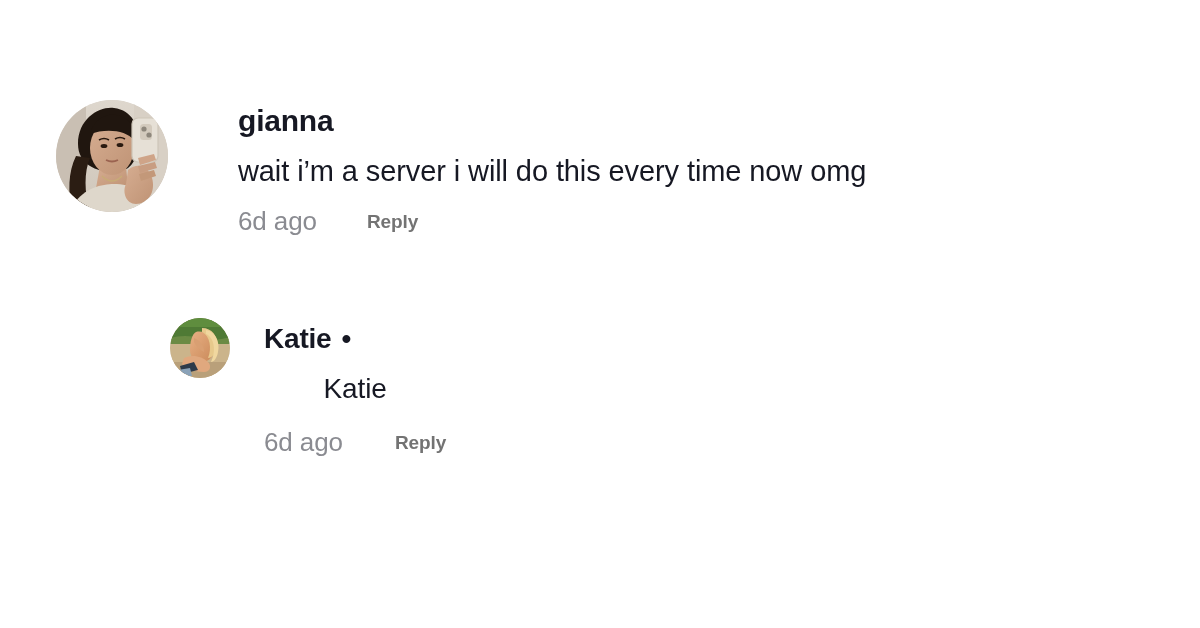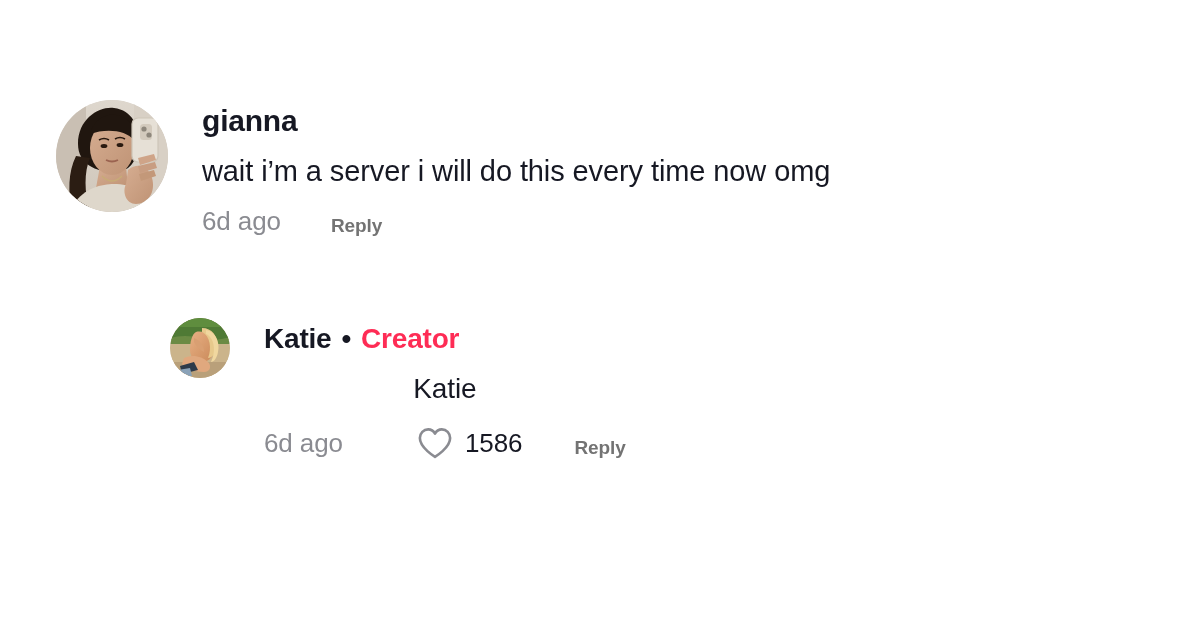--- a/index.html
+++ b/index.html
@@ -25,20 +25,21 @@
   }
 
   
   .comment {
     position: absolute;
     left: 56px;
     top: 100px;
     width: 1100px;
     display: flex;
     align-items: flex-start;
+    gap: 36px;
   }
 
   .avatar {
     border-radius: 50%;
     flex: 0 0 auto;
     overflow: hidden;
     position: relative;
     background: #d9d2c8;
   }
   .avatar.primary {
@@ -71,21 +72,21 @@
     color: #161823;
     line-height: 1.3;
     margin: 14px 0 0 0;
     white-space: nowrap;
     letter-spacing: -0.1px;
     text-align: center;
   }
 
   .meta-row {
     display: flex;
-    align-items: flex-end;
+    align-items: center;
     margin-top: 16px;
   }
 
   .meta-time {
     font-size: 26px;
     color: #8a8b91;
     font-weight: 400;
     letter-spacing: -0.1px;
   }
 
@@ -265,33 +266,24 @@
 
           <path d="M24 20 C30 22 34 28 34 34 C30 32 26 28 24 24 Z" fill="#d99f72"></path>
         </g>
       </svg>
     </div>
 
     <div class="comment-body">
       <div class="username-line">
         <span>Katie</span>
         <span class="sep-dot">•</span>
-        <span class="creator-badge">Creator</span>
       </div>
 
       <div class="comment-text">Katie</div>
 
       <div class="meta-row">
         <span class="meta-time">6d ago</span>
-        <span class="like-group">
-          <span class="heart-icon">
-            <svg width="36" height="32" viewBox="0 0 24 22" fill="none" aria-hidden="true">
-              <path d="M12 20.5 C12 20.5 1.6 14.4 1.6 7.6 C1.6 4.2 4.2 1.6 7.3 1.6 C9.4 1.6 11.1 2.8 12 4.5 C12.9 2.8 14.6 1.6 16.7 1.6 C19.8 1.6 22.4 4.2 22.4 7.6 C22.4 14.4 12 20.5 12 20.5 Z" stroke="#8a8b91" stroke-width="1.8" stroke-linejoin="round" fill="none"></path>
-            </svg>
-          </span>
-          <span class="like-count">1586</span>
-        </span>
         <span class="reply-link">Reply</span>
       </div>
     </div>
   </div>
 
 </div>
 
 </body></html>

